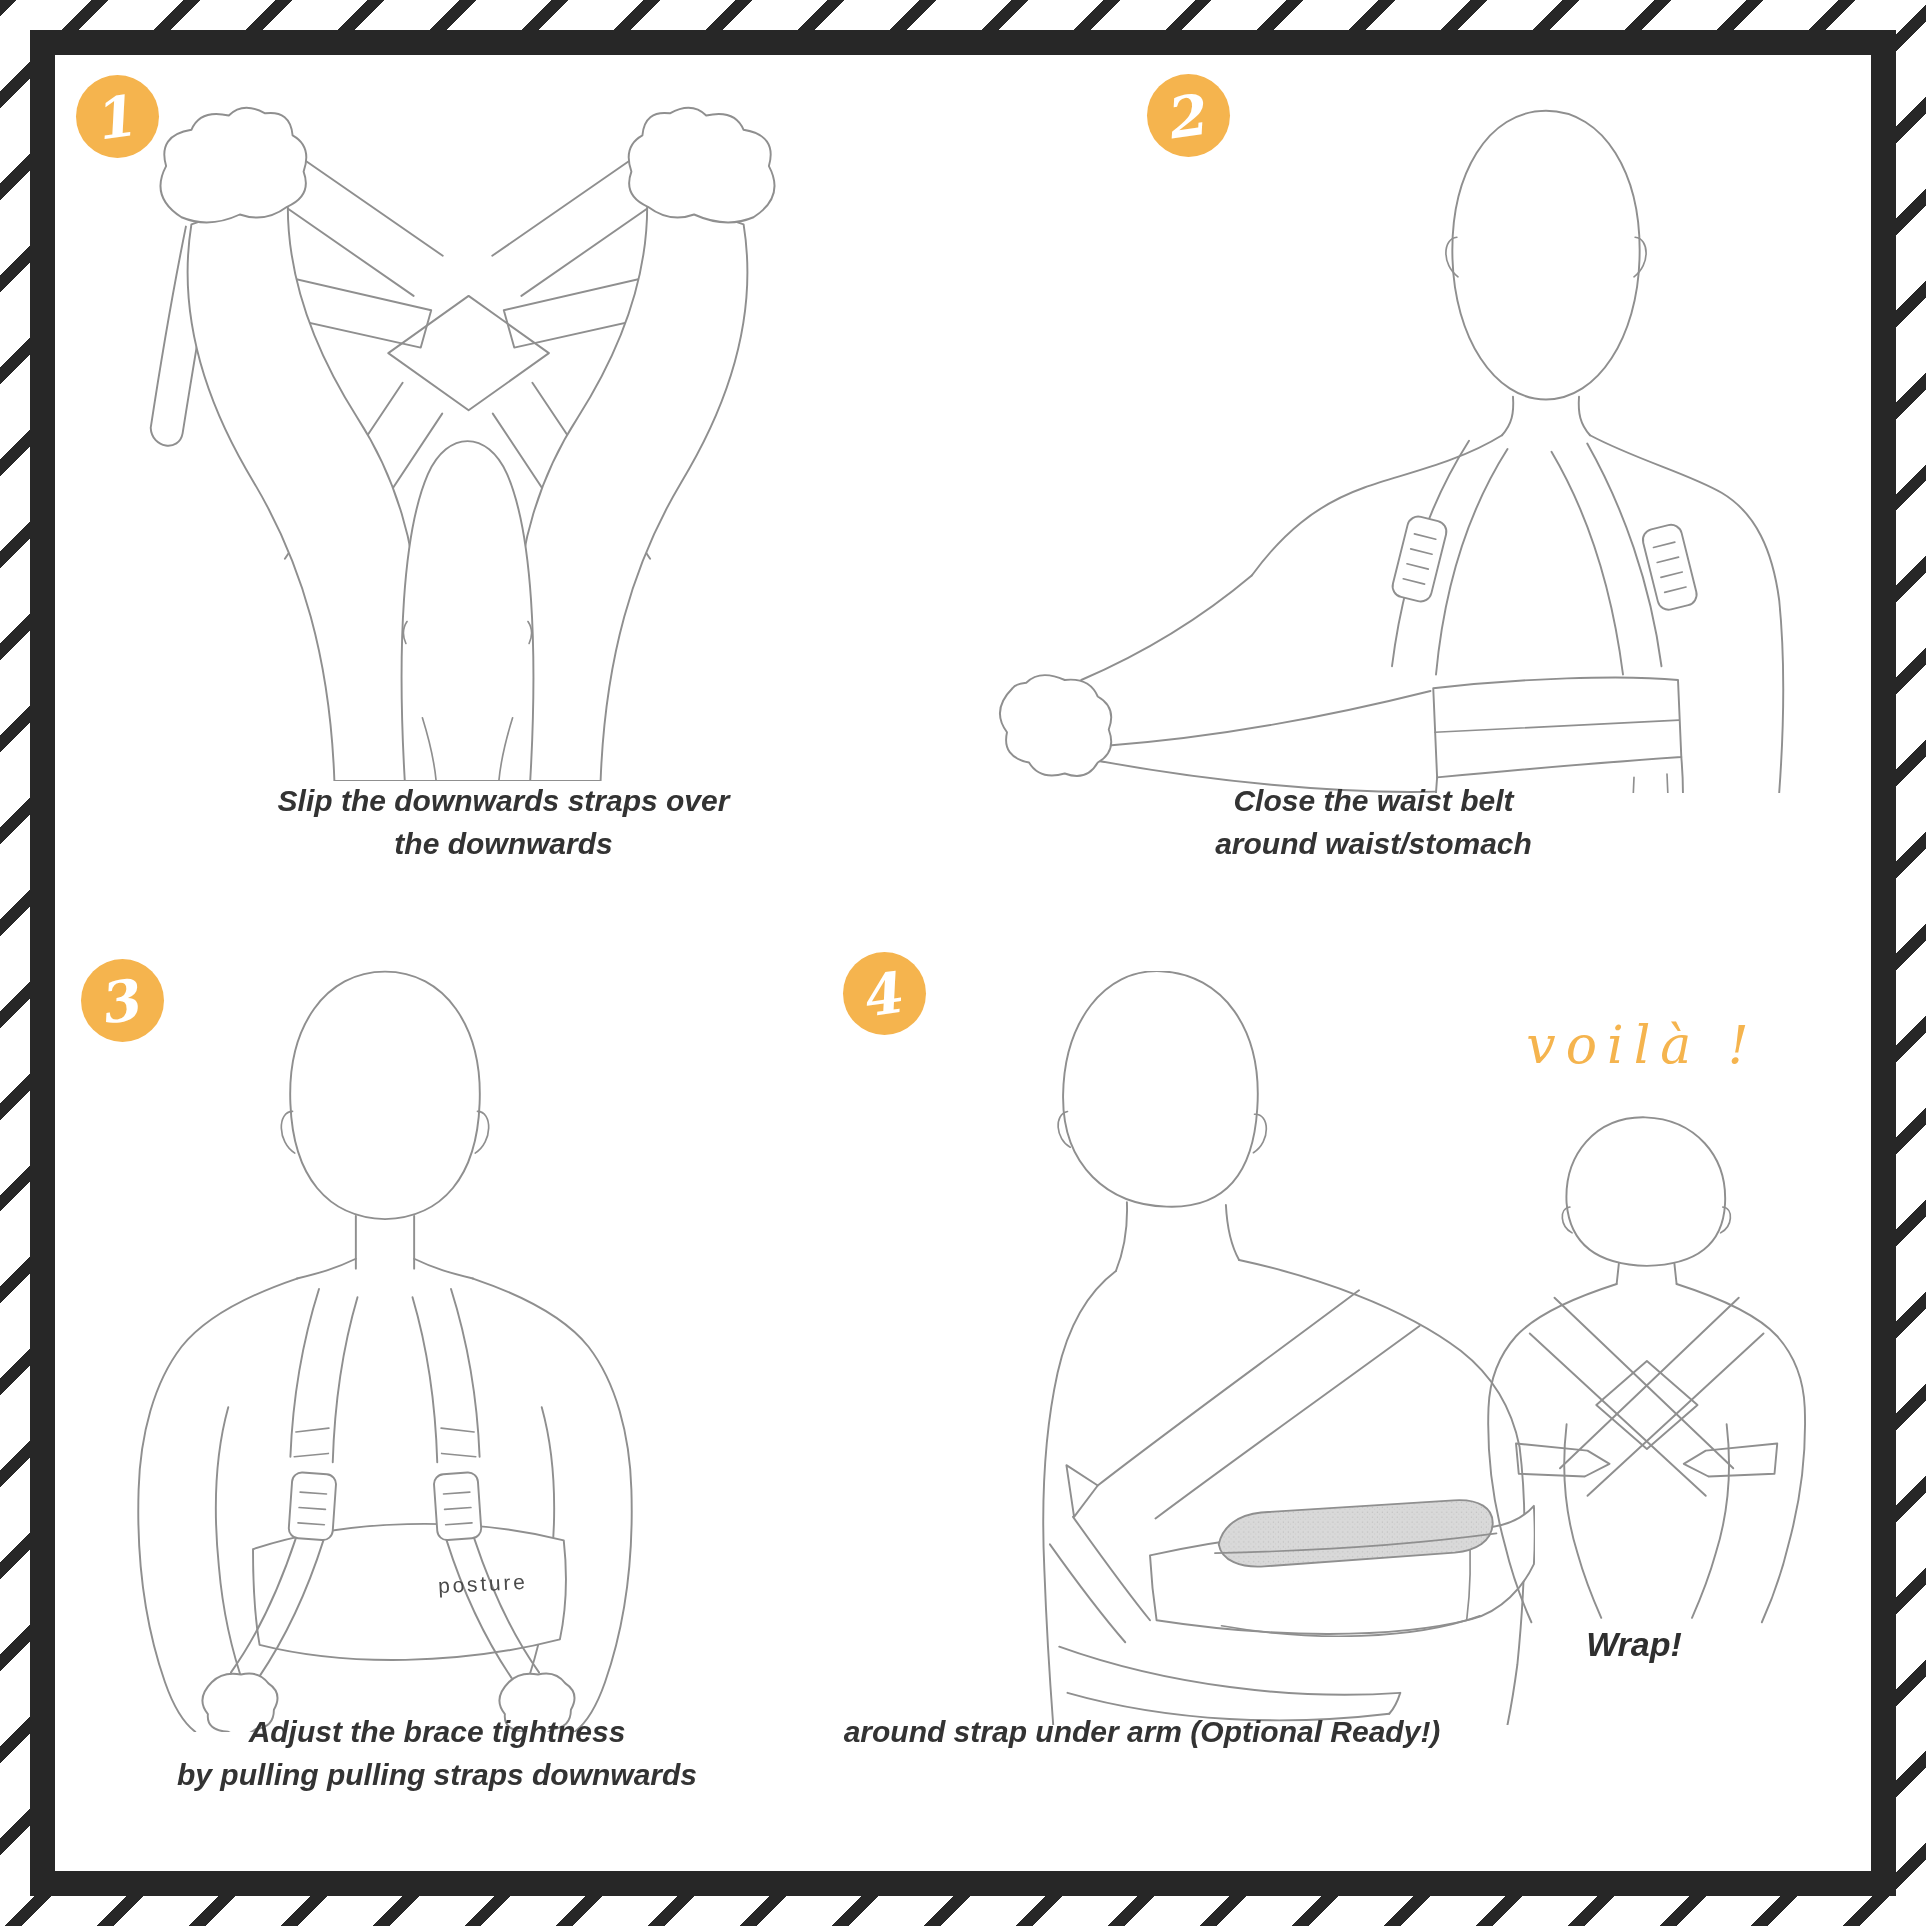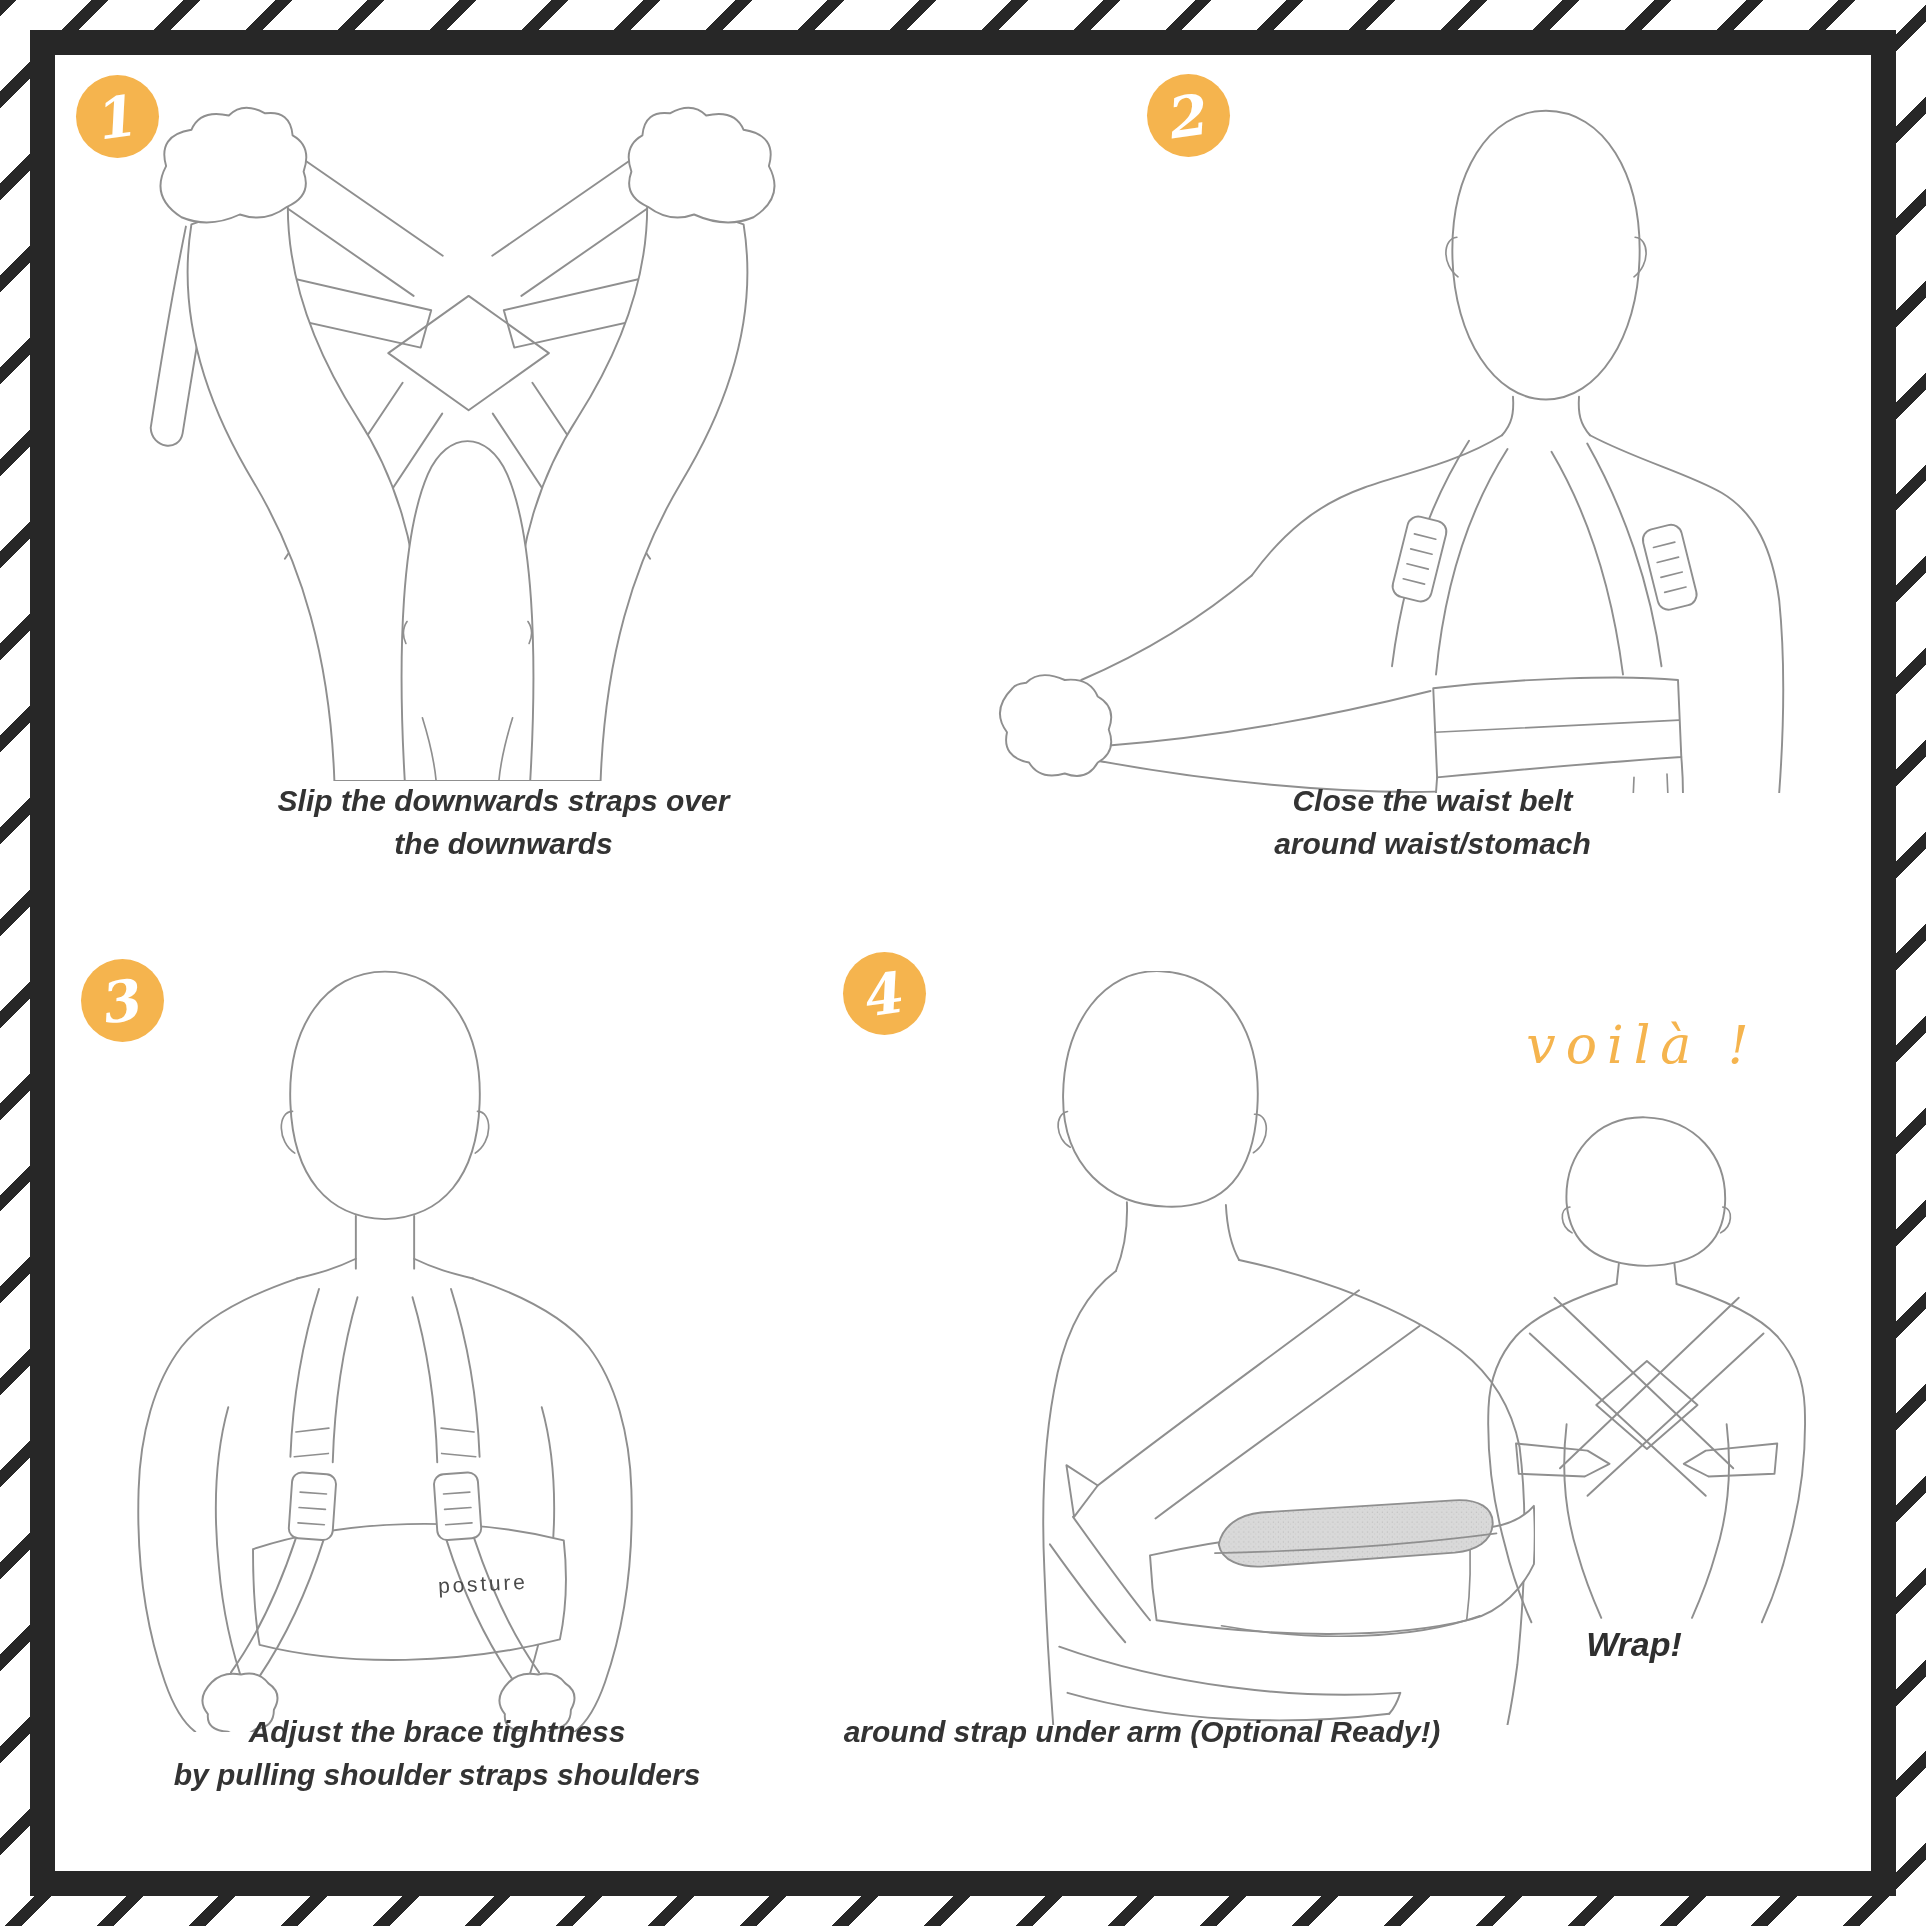--- a/index.html
+++ b/index.html
@@ -210,27 +210,27 @@
       <path class="ln" d="M 298 445 L 390 525 L 298 605 L 206 525 Z"></path>
       <path class="ln" d="M 60 595 L 190 608 M 65 650 L 185 655 M 60 595 L 65 650 M 190 608 L 230 632 L 185 655"></path>
       <path class="ln" d="M 535 595 L 405 608 M 530 650 L 410 655 M 535 595 L 530 650 M 405 608 L 365 632 L 410 655"></path>
     </g>
   </svg>
 
   <div class="caption" style="left:201px;top:779px;width:605px">
     <div>Slip the downwards straps over</div>
     <div>the downwards</div>
   </div>
-  <div class="caption" style="left:1130px;top:779px;width:605px">
+  <div class="caption" style="left:1071px;top:779px;width:605px">
     <div>Close the waist belt</div>
     <div>around waist/stomach</div>
   </div>
   <div class="caption" style="left:52px;top:1710px;width:770px">
     <div>Adjust the brace tightness</div>
-    <div>by pulling shoulder straps shoulders</div>
+    <div>by pulling pulling straps downwards</div>
   </div>
   <div class="caption" style="left:757px;top:1710px;width:770px">
     <div>around strap under arm (Optional Ready!)</div>
   </div>
 
   <div class="voila" style="left:1436px;top:1015px;width:413px">voilà !</div>
 
   <div class="ready" style="left:1469px;top:1625px;width:330px">Wrap!</div>
 
   <div class="brand" style="left:438px;top:1572px">posture</div>

